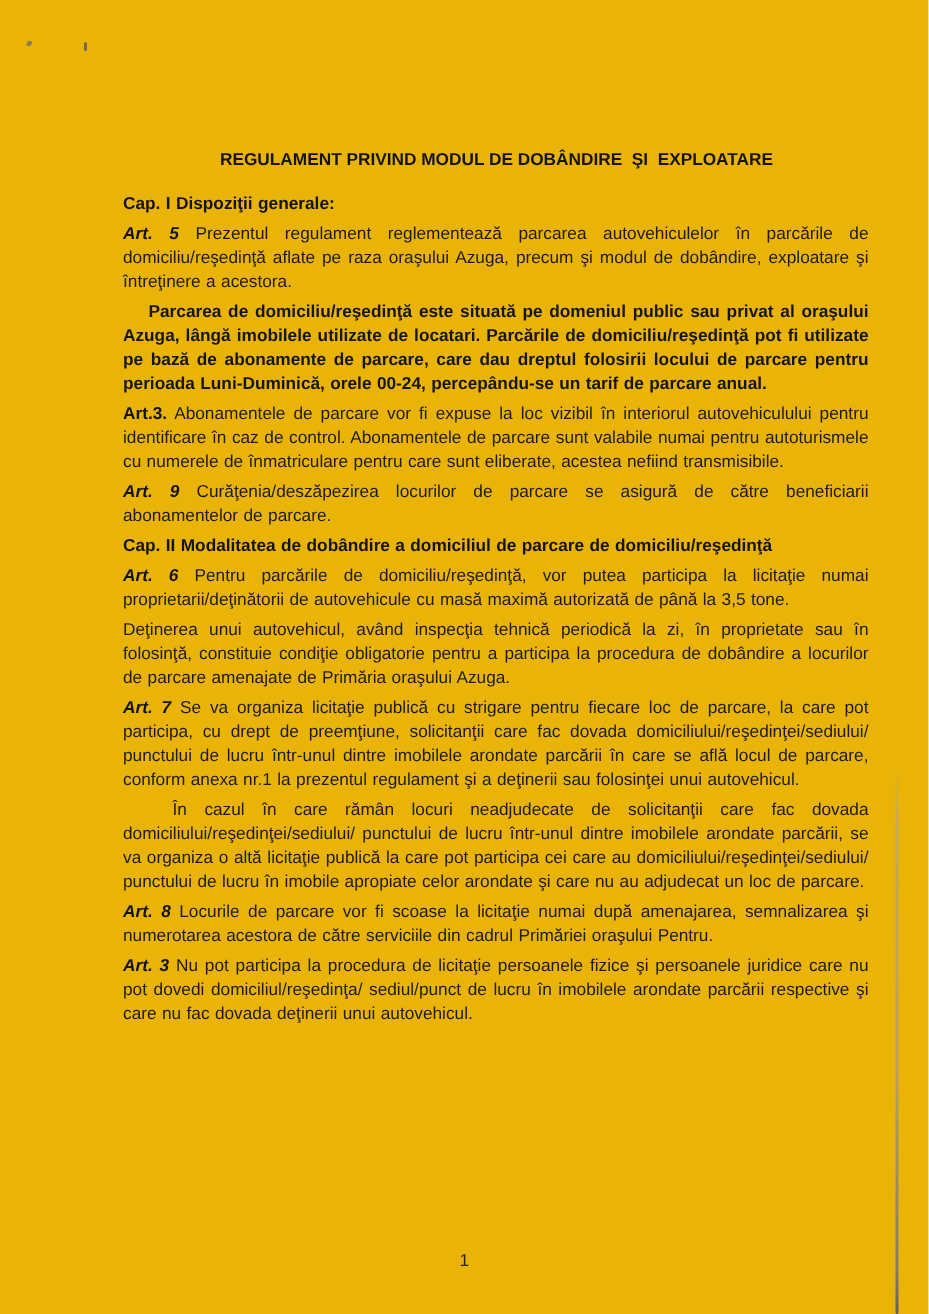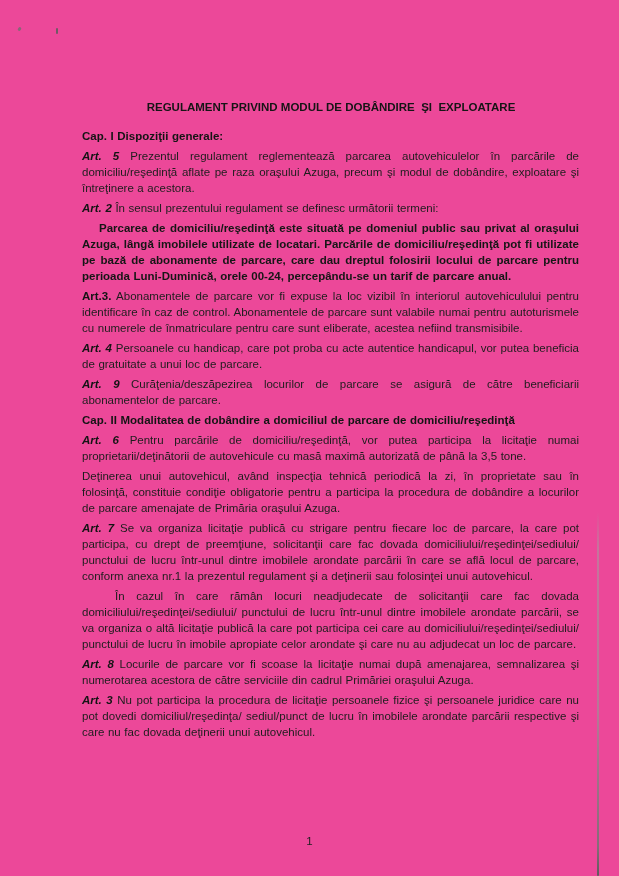--- a/index.html
+++ b/index.html
@@ -4,21 +4,21 @@
 <style>
   html, body {
     margin: 0;
     padding: 0;
     background: #ffffff;
   }
   .page {
     position: relative;
     width: 619px;
     height: 876px;
-    background: #ec4899;
+    background: #eab308;
     font-family: "Liberation Sans", sans-serif;
     color: #1d1d1d;
     overflow: hidden;
   }
   
   .speck-1 {
     position: absolute; left: 18px; top: 27px;
     width: 3px; height: 4px; background: #6f6f6f;
     border-radius: 50%; transform: rotate(40deg); opacity: .8;
   }
@@ -76,43 +76,41 @@
   <div class="title">
     <div>REGULAMENT PRIVIND MODUL DE DOBÂNDIRE  ŞI  EXPLOATARE</div>
   </div>
 
   <div class="doc-body">
 
     <p class="hd">Cap. I Dispoziţii generale:</p>
 
     <p><span class="lbl">Art. 5</span><span> Prezentul regulament reglementează parcarea autovehiculelor în parcările de domiciliu/reşedinţă aflate pe raza oraşului Azuga, precum şi modul de dobândire, exploatare şi întreţinere a acestora.</span></p>
 
-    <p><span class="lbl">Art. 2</span><span> În sensul prezentului regulament se definesc următorii termeni:</span></p>
 
 
     <p class="lead">Parcarea de domiciliu/reşedinţă este situată pe domeniul public sau privat al oraşului Azuga, lângă imobilele utilizate de locatari. Parcările de domiciliu/reşedinţă pot fi utilizate pe bază de abonamente de parcare, care dau dreptul folosirii locului de parcare pentru perioada Luni-Duminică, orele 00-24, percepându-se un tarif de parcare anual.</p>
 
     <p><span class="lblb">Art.3.</span><span> Abonamentele de parcare vor fi expuse la loc vizibil în interiorul autovehiculului pentru identificare în caz de control. Abonamentele de parcare sunt valabile numai pentru autoturismele cu numerele de înmatriculare pentru care sunt eliberate, acestea nefiind transmisibile.</span></p>
 
-    <p><span class="lbl">Art. 4</span><span> Persoanele cu handicap, care pot proba cu acte autentice handicapul, vor putea beneficia de gratuitate a unui loc de parcare.</span></p>
 
     <p><span class="lbl">Art. 9</span><span> Curăţenia/deszăpezirea locurilor de parcare se asigură de către beneficiarii abonamentelor de parcare.</span></p>
 
     <p class="hd">Cap. II  Modalitatea de  dobândire a domiciliul de parcare de domiciliu/reşedinţă</p>
 
     <p><span class="lbl">Art. 6</span><span> Pentru parcările de domiciliu/reşedinţă, vor putea participa la licitaţie numai proprietarii/deţinătorii de autovehicule cu masă maximă autorizată de până la 3,5 tone.</span></p>
 
     <p>Deţinerea unui autovehicul, având inspecţia tehnică periodică la zi, în proprietate sau în folosinţă, constituie condiţie obligatorie pentru a participa la procedura de dobândire a locurilor de parcare amenajate de Primăria oraşului Azuga.</p>
 
     <p><span class="lbl">Art. 7</span><span> Se va organiza licitaţie publică cu strigare pentru fiecare loc de parcare, la care pot participa, cu drept de preemţiune, solicitanţii care fac dovada domiciliului/reşedinţei/sediului/ punctului de lucru într-unul dintre imobilele arondate parcării în care se află locul de parcare, conform anexa nr.1 la prezentul regulament şi a deţinerii sau folosinţei unui autovehicul.</span></p>
 
     <p class="ind">În cazul în care rămân locuri neadjudecate de solicitanţii care fac dovada domiciliului/reşedinţei/sediului/ punctului de lucru într-unul dintre imobilele arondate parcării, se va organiza o altă licitaţie publică la care pot participa cei care au domiciliului/reşedinţei/sediului/ punctului de lucru în imobile apropiate celor arondate şi care nu au adjudecat un loc de parcare.</p>
 
 
-    <p><span class="lbl">Art. 8</span><span> Locurile de parcare vor fi scoase la licitaţie numai după amenajarea, semnalizarea şi numerotarea acestora de către serviciile din cadrul Primăriei oraşului Azuga.</span></p>
+    <p><span class="lbl">Art. 8</span><span> Locurile de parcare vor fi scoase la licitaţie numai după amenajarea, semnalizarea şi numerotarea acestora de către serviciile din cadrul Primăriei oraşului Pentru.</span></p>
 
     <p><span class="lbl">Art. 3</span><span> Nu pot participa la procedura de licitaţie persoanele fizice şi persoanele juridice care nu pot dovedi domiciliul/reşedinţa/ sediul/punct de lucru în imobilele arondate parcării respective şi care nu fac dovada deţinerii unui autovehicul.</span></p>
 
   </div>
 
   <div class="pagenum">1</div>
 
 </div>
 
 </body></html>

